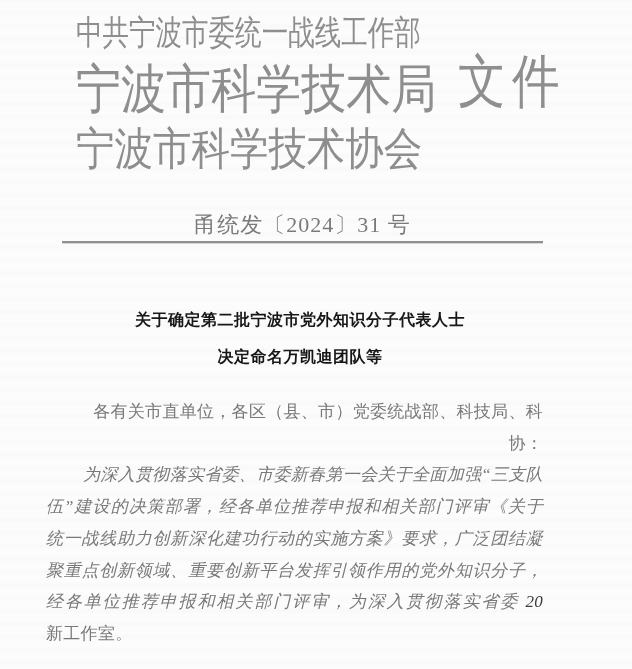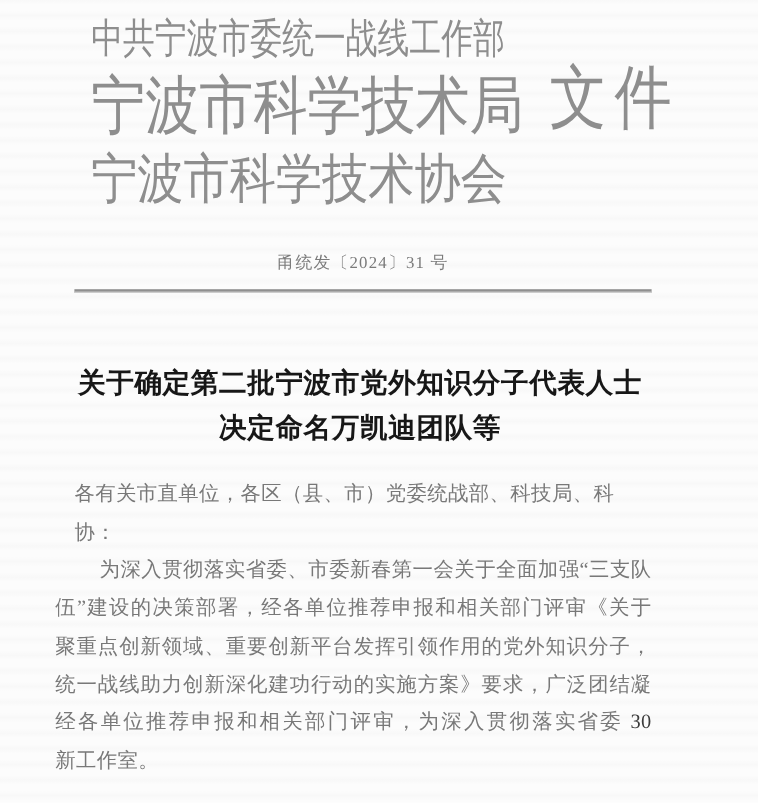--- a/index.html
+++ b/index.html
@@ -43,21 +43,21 @@
     transform-origin: left top;
   }
 
   
   .doc-number {
     position: absolute;
     left: 62px;
     top: 210px;
     width: 481px;
     text-align: center;
-    font-size: 14px;
+    font-size: 22px;
     letter-spacing: 1px;
     color: #7a7a7a;
   }
 
   
   .rule {
     position: absolute;
     left: 62px;
     top: 241px;
     width: 481px;
@@ -66,42 +66,43 @@
     border-bottom: 1px solid #d6d6d6;
   }
 
   
   .title {
     position: absolute;
     left: 3px;
     top: 301px;
     width: 594px;
     text-align: center;
-    font-size: 23px;
+    font-size: 16px;
     font-weight: bold;
     color: #171717;
     line-height: 37px;
     letter-spacing: 0.5px;
   }
 
   
   .body-block {
     position: absolute;
     left: 46px;
     top: 396px;
     width: 497px;
     font-size: 17px;
     line-height: 31.7px;
     color: #787878;
     letter-spacing: 0.3px;
   }
-  .salutation { padding-left: 16px; }
+  .salutation { padding-left: 16px; text-align: right; }
   .bl.just {
     text-align: justify;
     text-align-last: justify;
+    font-style: italic;
   }
   .bl.indent { text-indent: 37px; }
   .team-count {
     color: #3c3c3c;
     font-family: "Liberation Serif", "DejaVu Serif", serif;
   }
 </style>
 </head>
 <body>
 
@@ -120,19 +121,19 @@
 
   <div class="title">
     <div>关于确定第二批宁波市党外知识分子代表人士</div>
     <div>决定命名万凯迪团队等</div>
   </div>
 
   <div class="body-block">
     <div class="salutation">各有关市直单位，各区（县、市）党委统战部、科技局、科协：</div>
     <div class="bl just indent">为深入贯彻落实省委、市委新春第一会关于全面加强“三支队</div>
     <div class="bl just">伍”建设的决策部署，经各单位推荐申报和相关部门评审《关于</div>
+    <div class="bl just">统一战线助力创新深化建功行动的实施方案》要求，广泛团结凝</div>
     <div class="bl just">聚重点创新领域、重要创新平台发挥引领作用的党外知识分子，</div>
-    <div class="bl just">统一战线助力创新深化建功行动的实施方案》要求，广泛团结凝</div>
-    <div class="bl just"><span>经各单位推荐申报和相关部门评审，为深入贯彻落实省委 </span><span class="team-count">30</span></div>
+    <div class="bl just"><span>经各单位推荐申报和相关部门评审，为深入贯彻落实省委 </span><span class="team-count">20</span></div>
     <div class="bl">新工作室。</div>
   </div>
 
 </div>
 
 </body></html>

